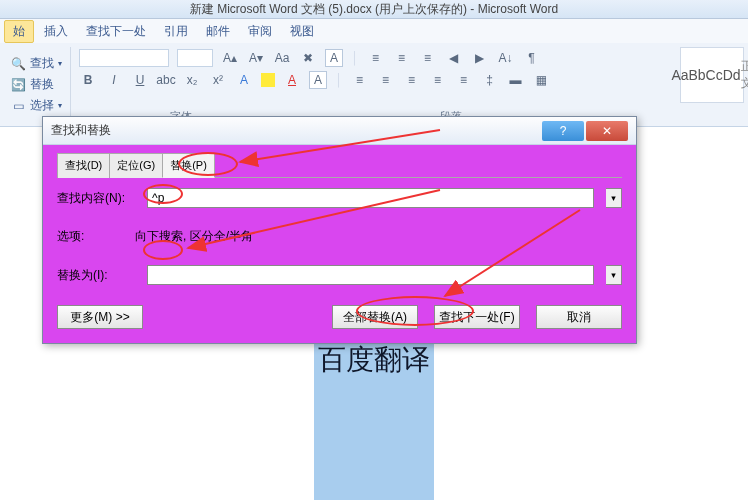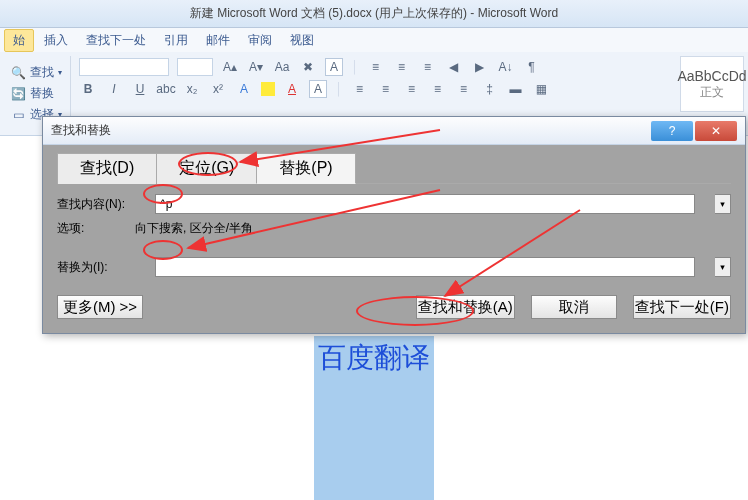--- a/index.html
+++ b/index.html
@@ -1,55 +1,55 @@
 <!DOCTYPE html>
 <html><head>
 <meta charset="utf-8">
 <style>
 *{box-sizing:border-box;margin:0;padding:0;font-family:"Microsoft YaHei",SimSun,sans-serif;font-size:12px}
 body{background:#fff;width:748px;height:500px;overflow:hidden;position:relative}
-.titlebar{height:28px;background:linear-gradient(#e8f0fa,#d6e5f5);display:flex;align-items:center;justify-content:center;color:#444;border-bottom:1px solid #b8c8dc}
+.titlebar{height:19px;background:linear-gradient(#e8f0fa,#d6e5f5);display:flex;align-items:center;justify-content:center;color:#444;border-bottom:1px solid #b8c8dc}
 .menubar{height:24px;background:#f5f8fc;display:flex;align-items:center;padding:0 4px;gap:2px}
 .menubar span{padding:2px 8px;color:#3b5a8f;cursor:pointer}
 .menubar span:first-child{background:#fde79a;border:1px solid #e6c65a;border-radius:2px}
 .ribbon{height:84px;background:#eef3fa;border-bottom:1px solid #c5d4e6;display:flex;padding:4px;position:relative}
 .ribbon-group{border-right:1px solid #d0dae8;padding:0 6px;display:flex;flex-direction:column;justify-content:center;gap:2px}
 .ribbon-item{display:flex;align-items:center;gap:4px;color:#3b5a8f;padding:1px 2px;font-size:11px}
 .ribbon-item .ico{width:14px;height:14px;display:inline-flex;align-items:center;justify-content:center}
 .ribbon-mid{flex:1;display:flex;flex-direction:column;gap:4px;padding:2px 8px}
 .ribbon-row{display:flex;gap:8px;color:#6a7a90;font-size:11px;align-items:center}
 .ribbon-row .btn{width:18px;height:18px;border:1px solid transparent;display:flex;align-items:center;justify-content:center;color:#5a6a80}
 .ribbon-row .btn.boxed{border:1px solid #b8c8dc;background:#fff}
 .ribbon-label{position:absolute;bottom:2px;font-size:11px;color:#6a7a90}
 .styles{display:flex;gap:2px;margin-left:auto}
-.style-box{width:64px;height:56px;border:1px solid #d0dae8;background:#fff;display:flex;flex-direction:column;align-items:center;justify-content:center;color:#888;font-size:10px}
+.style-box{width:64px;height:56px;border:1px solid #d0dae8;background:#fff;display:flex;flex-direction:row;align-items:center;justify-content:center;color:#888;font-size:10px}
 .style-box .preview{font-size:14px;color:#555}
 .doc-area{position:absolute;left:0;right:0;top:136px;bottom:0;background:#fff;display:flex;justify-content:center;padding-top:200px}
 .sel{background:#a8cdee;display:inline-block;padding:2px 4px}
-.sel div{font-family:Liberation Mono, monospace;font-size:28px;color:#1d4ed8;line-height:1.6}
-.dialog{position:absolute;left:42px;top:116px;width:704px;background:#a3a3a3;border:1px solid #7a8aa0;box-shadow:2px 2px 8px rgba(0,0,0,.3)}
+.sel div{font-family:Liberation Serif, serif;font-size:28px;color:#0f172a;line-height:1.6}
+.dialog{position:absolute;left:42px;top:116px;width:595px;background:#d946ef;border:1px solid #7a8aa0;box-shadow:2px 2px 8px rgba(0,0,0,.3)}
 .dlg-title{height:28px;background:linear-gradient(#fdfdfe,#e4ecf7);display:flex;align-items:center;padding:0 8px;border-bottom:1px solid #c5d4e6}
 .dlg-title .t{flex:1;color:#333}
 .dlg-title .wbtn{width:42px;height:20px;display:flex;align-items:center;justify-content:center;border-radius:2px;margin-left:2px}
 .dlg-title .help{background:linear-gradient(#6fb8f4,#3a8fd8);color:#fff}
 .dlg-title .close{background:linear-gradient(#e87a6a,#c84a3a);color:#fff}
 .dlg-body{padding:8px 14px 14px}
 .tabstrip{display:flex;border-bottom:1px solid #aaa;margin-bottom:10px}
-.tab{padding:4px 22px;border:1px solid #aaa;border-bottom:none;background:#ececec;margin-right:-1px;margin-bottom:-1px;font-size:16px}
+.tab{padding:4px 7px;border:1px solid #aaa;border-bottom:none;background:#ececec;margin-right:-1px;margin-bottom:-1px;font-size:11px}
 .tab.active{background:#f4f4f4;border-bottom:1px solid #f4f4f4}
-.form-row{display:flex;align-items:center;margin-bottom:6px;gap:20px}
+.form-row{display:flex;align-items:center;margin-bottom:20px;gap:12px}
 .form-row label{width:78px;text-align:left}
 .form-row .field{flex:1;position:relative}
 .form-row input{width:100%;height:20px;border:1px solid #888;padding:0 4px;background:#fff;font-size:12px}
 .form-row .dd{width:16px;height:20px;border:1px solid #888;border-left:none;background:#efefef;display:flex;align-items:center;justify-content:center;font-size:9px}
 .opt-row{display:flex;margin-bottom:20px}
 .opt-row .k{width:78px}
 .btn-row{display:flex;gap:16px;align-items:center;margin-top:18px}
 .btn-row .spacer{flex:1}
-.wbutton{min-width:86px;height:24px;border:1px solid #8a8a8a;background:linear-gradient(#fdfdfd,#e4e4e4);padding:0 1px;display:flex;align-items:center;justify-content:center;cursor:pointer;font-size:15px}
+.wbutton{min-width:86px;height:24px;border:1px solid #8a8a8a;background:linear-gradient(#fdfdfd,#e4e4e4);padding:0 1px;display:flex;align-items:center;justify-content:center;cursor:pointer;font-size:12px}
 .annot{position:absolute;pointer-events:none}
 .circle{border:2px solid #e33;border-radius:50%}
 svg.arrow{position:absolute;pointer-events:none}
 .edit-label{position:absolute;left:10px;top:138px;font-size:11px;color:#6a7a90}
 </style>
 </head>
 <body>
 
 <div class="titlebar">
   <span>新建 Microsoft Word 文档 (5).docx (用户上次保存的) - Microsoft Word</span>
@@ -169,23 +169,23 @@
       <span>向下搜索, 区分全/半角</span>
     </div>
     <div class="form-row">
       <label>替换为(I):</label>
       <div class="field"><input value="" style=""></div>
       <div class="dd">▾</div>
     </div>
     <div class="btn-row">
       <div class="wbutton">更多(M) &gt;&gt;</div>
       <div class="spacer"></div>
-      <div class="wbutton">查找和替换(A)</div>
+      <div class="wbutton">全部替换(A)</div>
+      <div class="wbutton">查找下一处(F)</div>
       <div class="wbutton">取消</div>
-      <div class="wbutton">查找下一处(F)</div>
     </div>
   </div>
 </div>
 
 <div class="annot circle" style="left:178px;top:152px;width:60px;height:24px"></div>
 <div class="annot circle" style="left:143px;top:184px;width:40px;height:20px"></div>
 <div class="annot circle" style="left:143px;top:240px;width:40px;height:20px"></div>
 <div class="annot circle" style="left:356px;top:296px;width:118px;height:30px;border-radius:50%"></div>
 
 <svg class="arrow" style="left:0;top:0;width:748px;height:500px">

